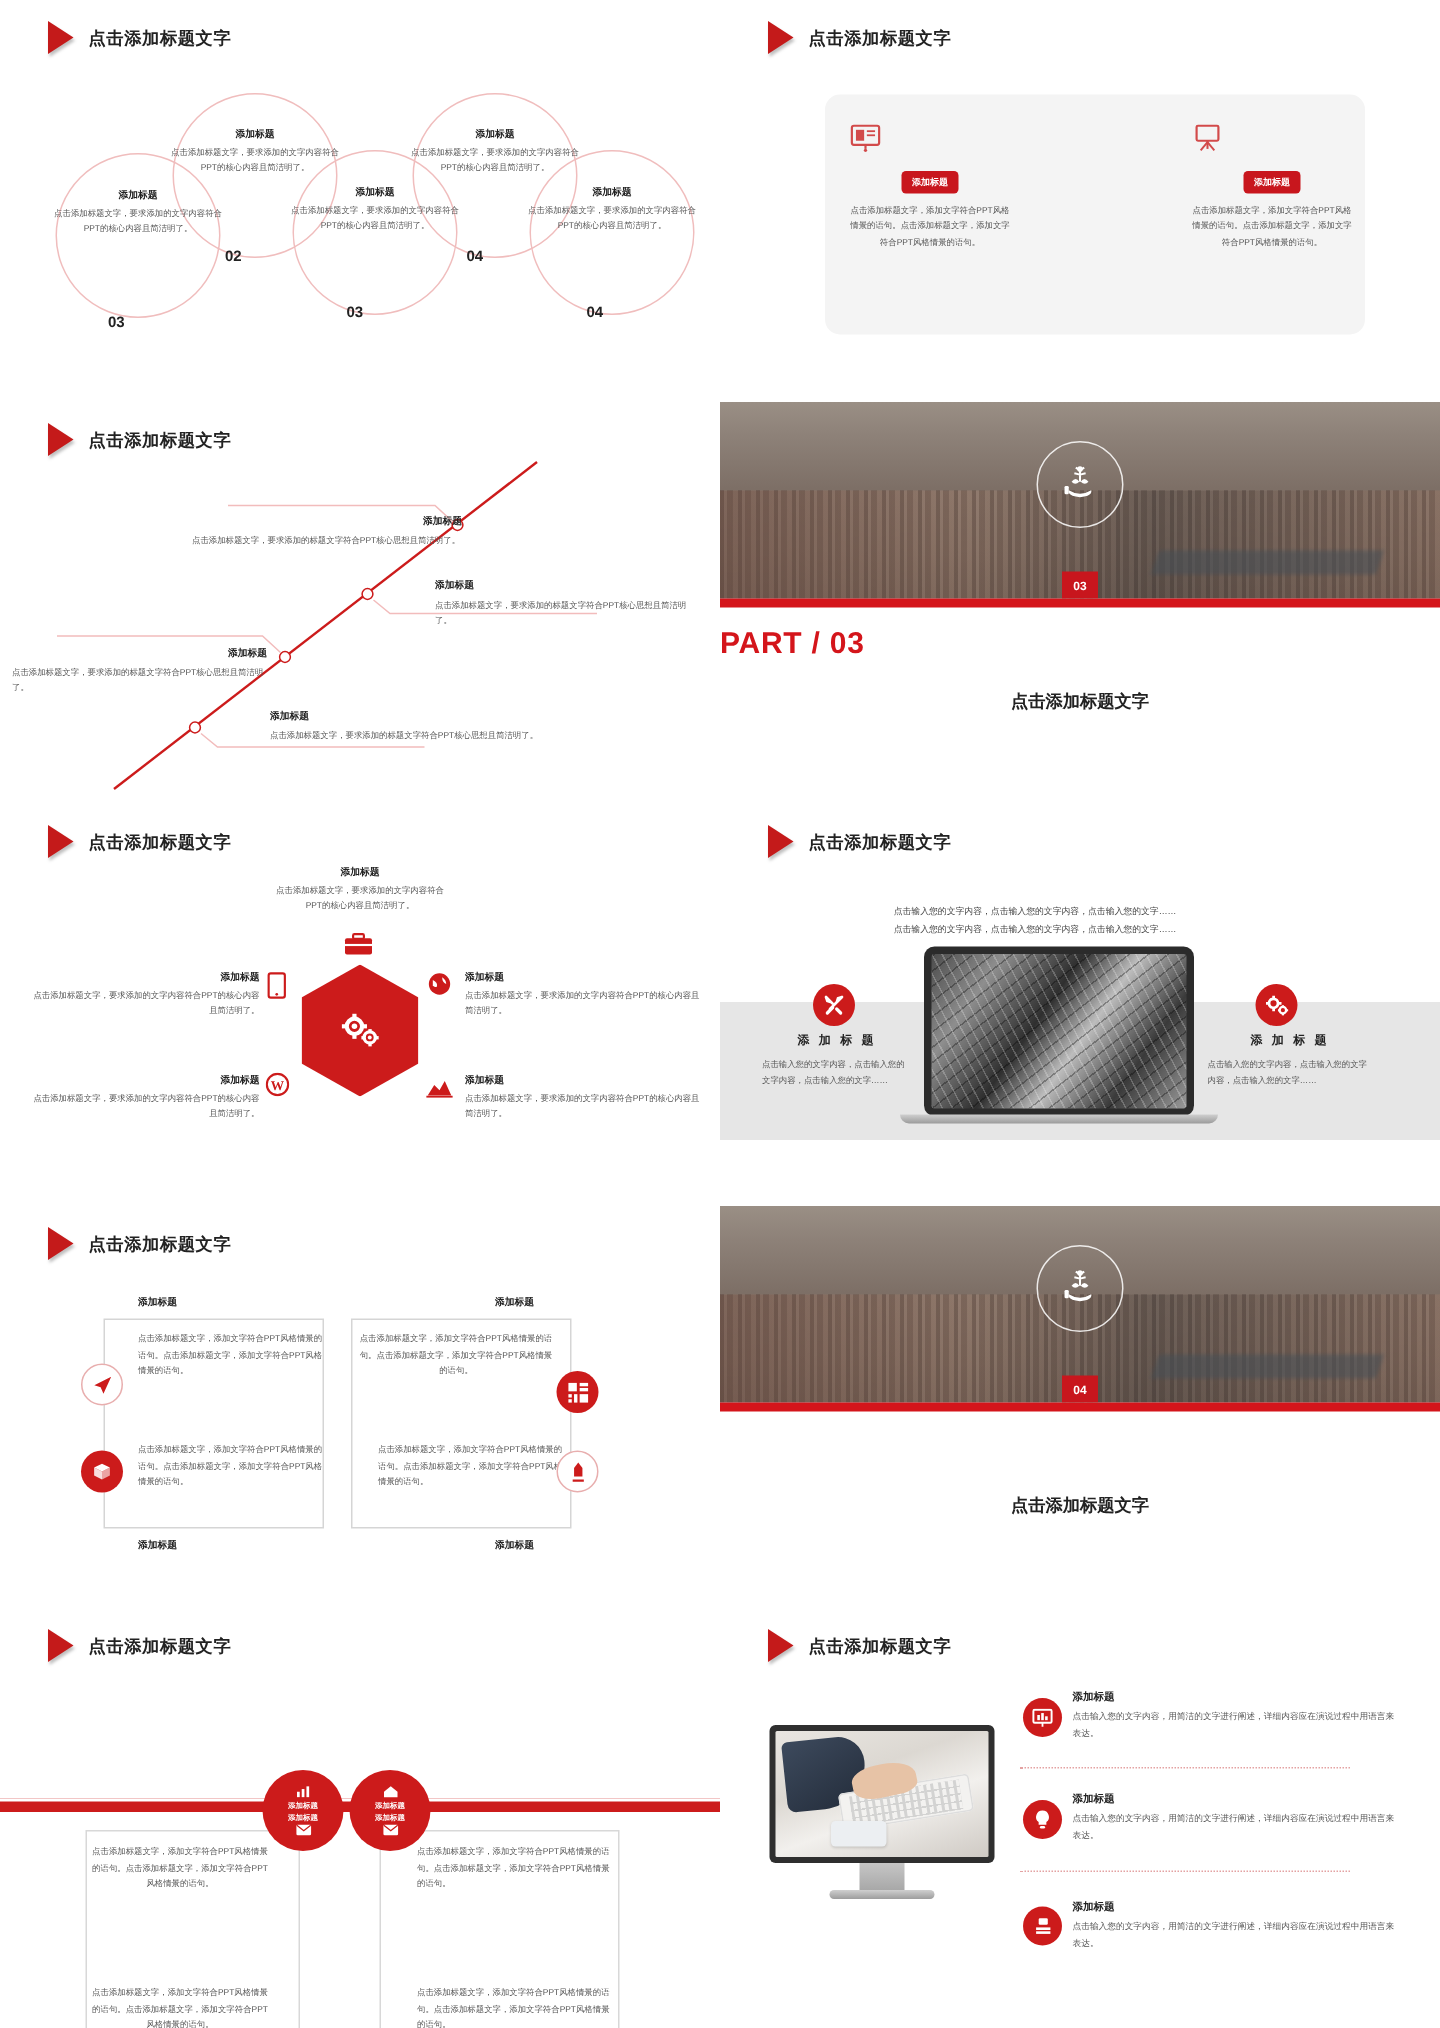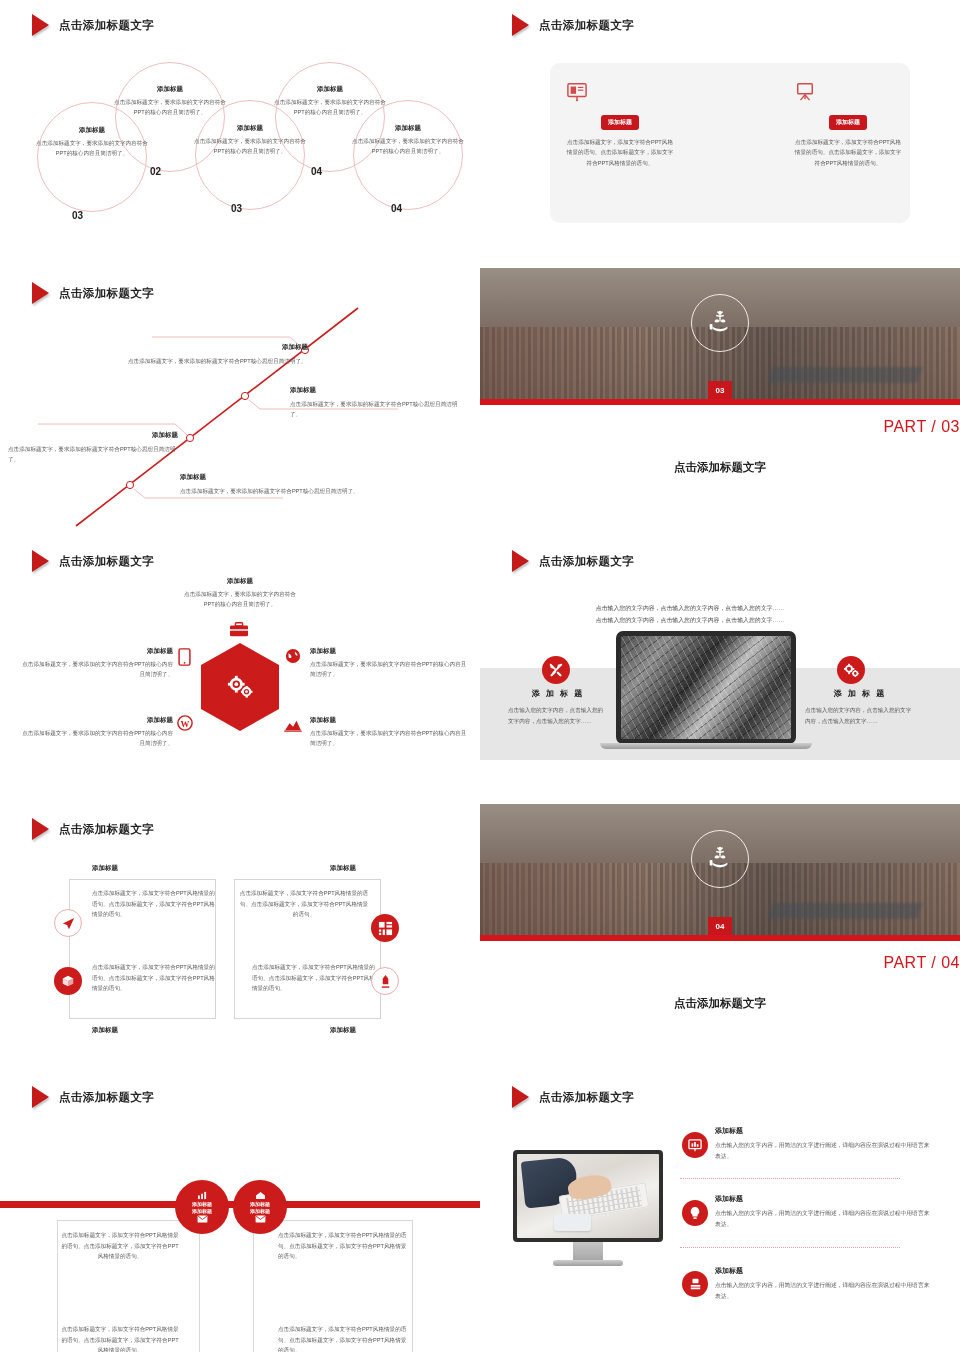--- a/index.html
+++ b/index.html
@@ -43,21 +43,21 @@
     background:
       linear-gradient(to right, rgba(120,90,78,.65), rgba(150,120,104,.45) 35%, rgba(90,78,72,.6) 60%, rgba(140,110,95,.5) 100%),
       repeating-linear-gradient(90deg, rgba(40,30,26,.42) 0 3px, rgba(255,235,215,.12) 3px 5px, rgba(60,45,38,.35) 5px 9px, rgba(210,180,155,.14) 9px 12px);
     filter:blur(.3px); }
   .river{ position:absolute; right:40px; bottom:16px; width:150px; height:16px; background:rgba(70,78,86,.55); transform:skewX(-18deg); filter:blur(1.5px); }
   .pcircle{ position:absolute; left:50%; top:26px; transform:translateX(-50%); width:58px;height:58px;border-radius:50%;border:1.5px solid rgba(255,255,255,.85);
     display:flex;align-items:center;justify-content:center; }
   .pnum{ position:absolute; left:50%; transform:translateX(-50%); bottom:0; width:24px; height:18px; background:#c8161d; color:#fff;
     font-size:8px; font-weight:bold; display:flex; align-items:center; justify-content:center; }
   .pbar{ position:absolute; left:0; top:131px; width:480px; height:6px; background:#d4151b; }
-  .ptitle{ position:absolute; left:0; top:150px; width:480px; text-align:right; font-size:16px; font-weight:normal; color:#d4151b; letter-spacing:.5px; }
+  .ptitle{ position:absolute; left:0; top:150px; width:480px; text-align:left; font-size:20px; font-weight:bold; color:#d4151b; letter-spacing:.5px; }
   .psub{ position:absolute; left:0; top:192px; width:480px; text-align:center; font-size:11.5px; font-weight:bold; color:#222; }
 
   
   .hex{ position:absolute; width:78px; height:88px; background:#cc1b1b;
     clip-path:polygon(50% 0%,100% 25%,100% 75%,50% 100%,0% 75%,0% 25%); display:flex;align-items:center;justify-content:center; }
   .h-h{ font-size:6.5px; font-weight:bold; color:#222; }
   .h-p{ font-size:5.6px; line-height:1.8; color:#555; margin-top:3px; }
 
   
   .grayband{ position:absolute; left:0; top:132px; width:480px; height:92px; background:#e6e6e6; }
@@ -445,21 +445,20 @@
             <circle cx="16" cy="5" r="2" fill="#fff"></circle>
             <path d="M10 14 q3 -4 5.5 0 q-3 3 -5.5 0z" fill="#fff"></path>
             <path d="M22 14 q-3 -4 -5.5 0 q3 3 5.5 0z" fill="#fff"></path>
             <path d="M8 20 q8 5 16 0 q1 4 -8 5 q-9 -1 -8 -5z" fill="#fff"></path>
             <rect x="5" y="17" width="3" height="6" rx="1" fill="#fff"></rect>
           </svg>
         </div>
         <div class="pnum">04</div>
       </div>
       <div class="pbar"></div>
-      <div class="ptitle">PART / 04</div>
       <div class="psub">点击添加标题文字</div>
     </div>
   </div>
 
   <div class="slide">
     <div class="s-title">
       <span class="tri"></span>
       <span class="tx">点击添加标题文字</span>
     </div>
 

